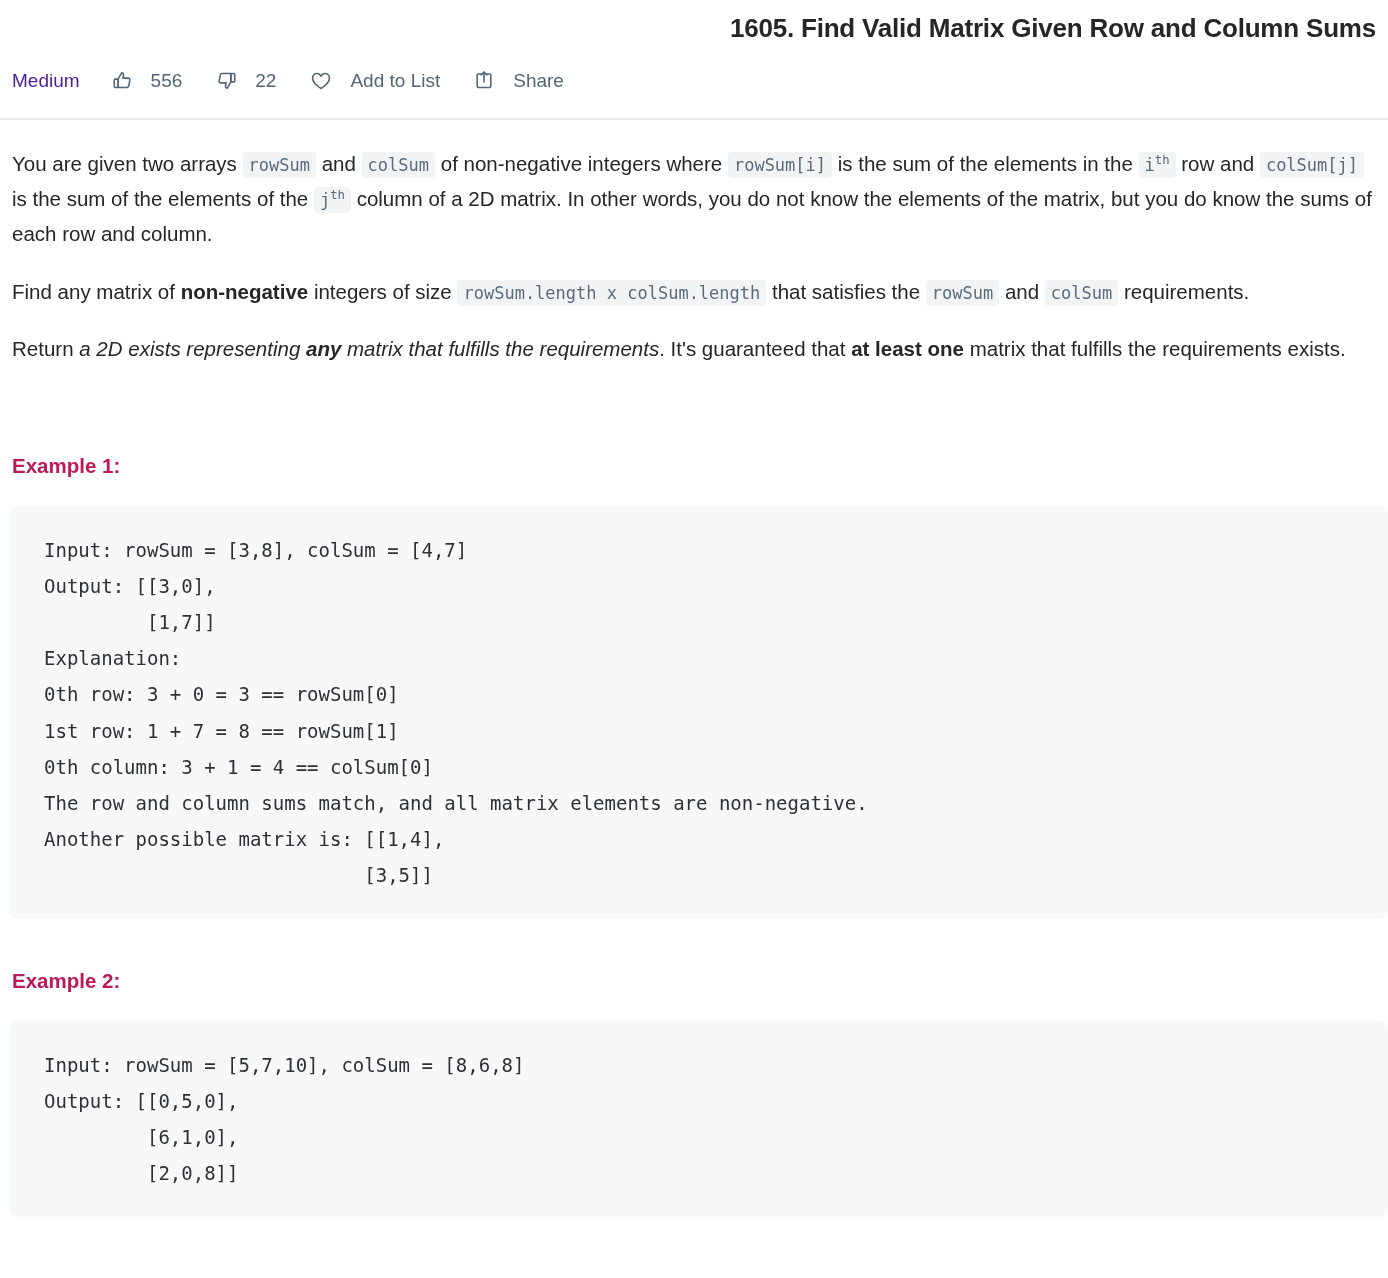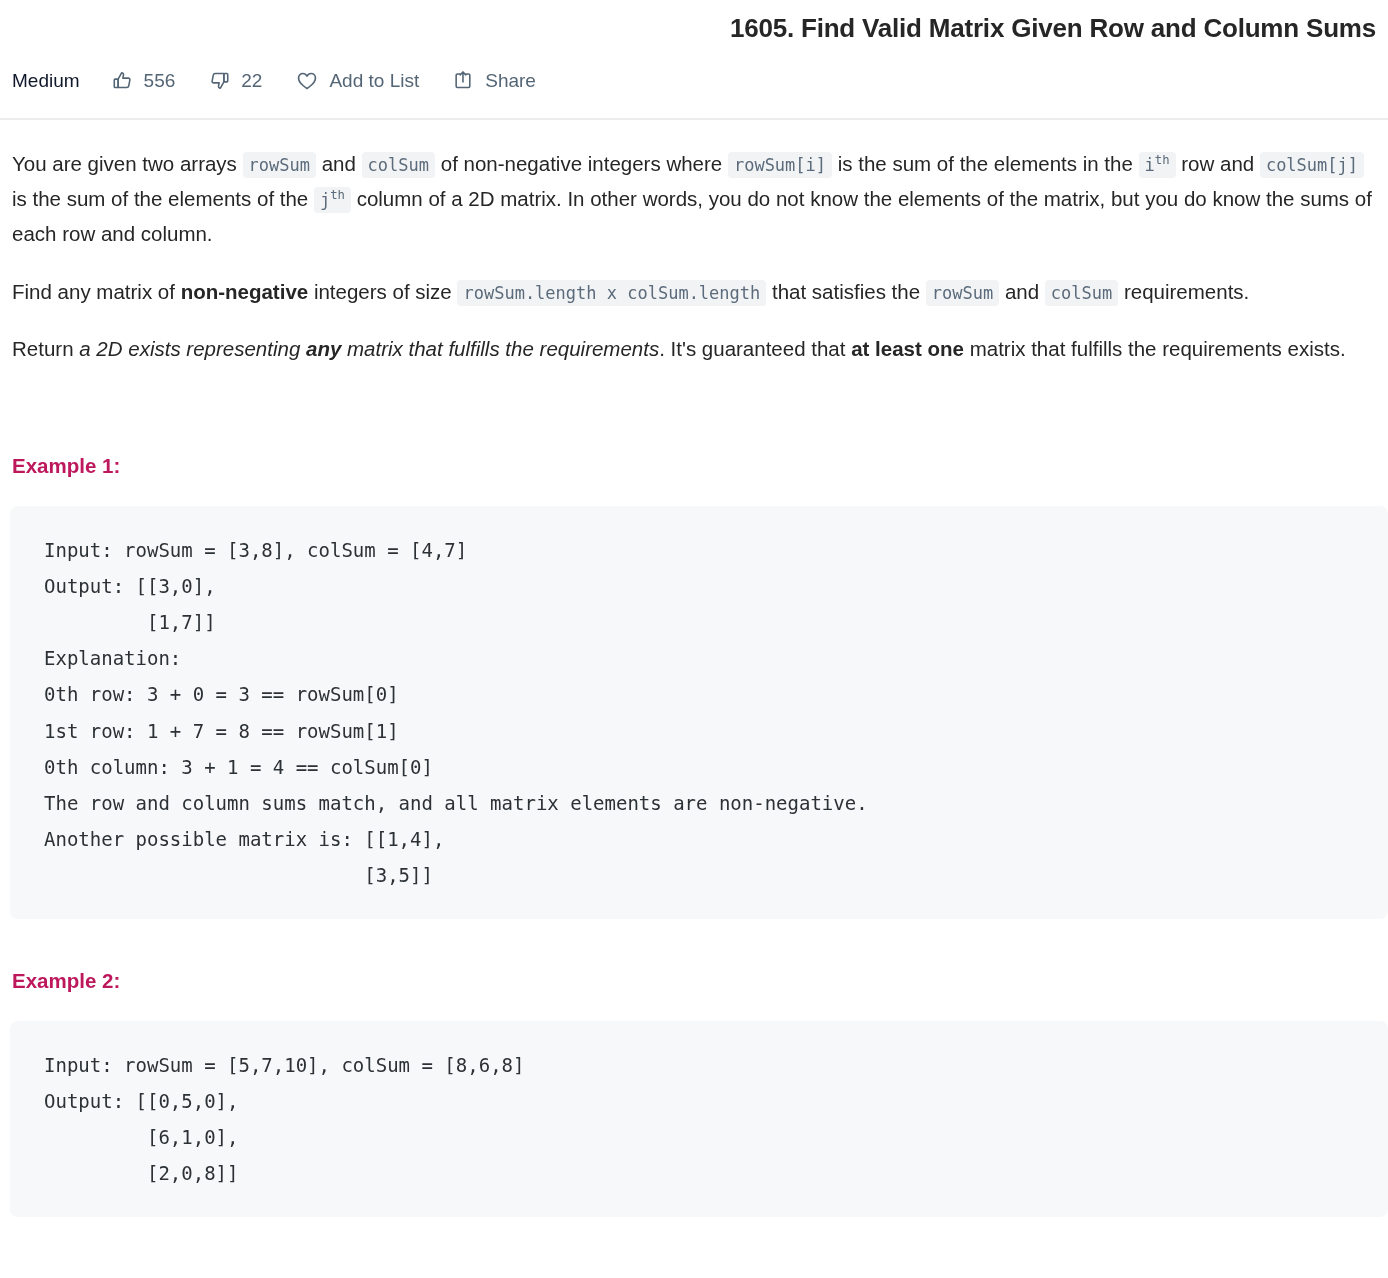--- a/index.html
+++ b/index.html
@@ -30,29 +30,29 @@
   }
   .meta-row {
     display: flex;
     align-items: center;
     gap: 0;
     height: 30px;
     margin-bottom: 22px;
   }
   .difficulty {
     font-size: 19px;
-    color: #0f172a;
+    color: #4c1d95;
     font-weight: normal;
     margin-right: 32px;
     line-height: 1;
   }
   .meta-action {
     display: flex;
     align-items: center;
-    gap: 11px;
+    gap: 18px;
     color: #546575;
     font-size: 19px;
     margin-right: 34px;
     line-height: 1;
   }
   .meta-action .meta-label { color: #546575; }
   .icon { display: inline-flex; align-items: center; justify-content: center; }
   .icon svg { display: block; }
 
   .divider {

